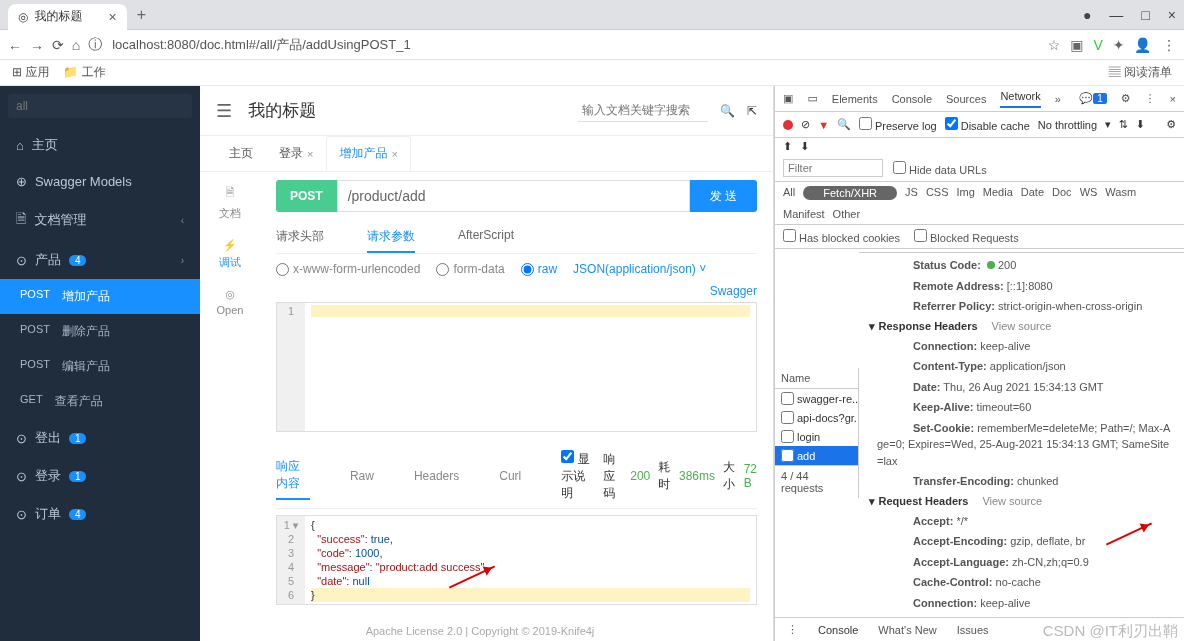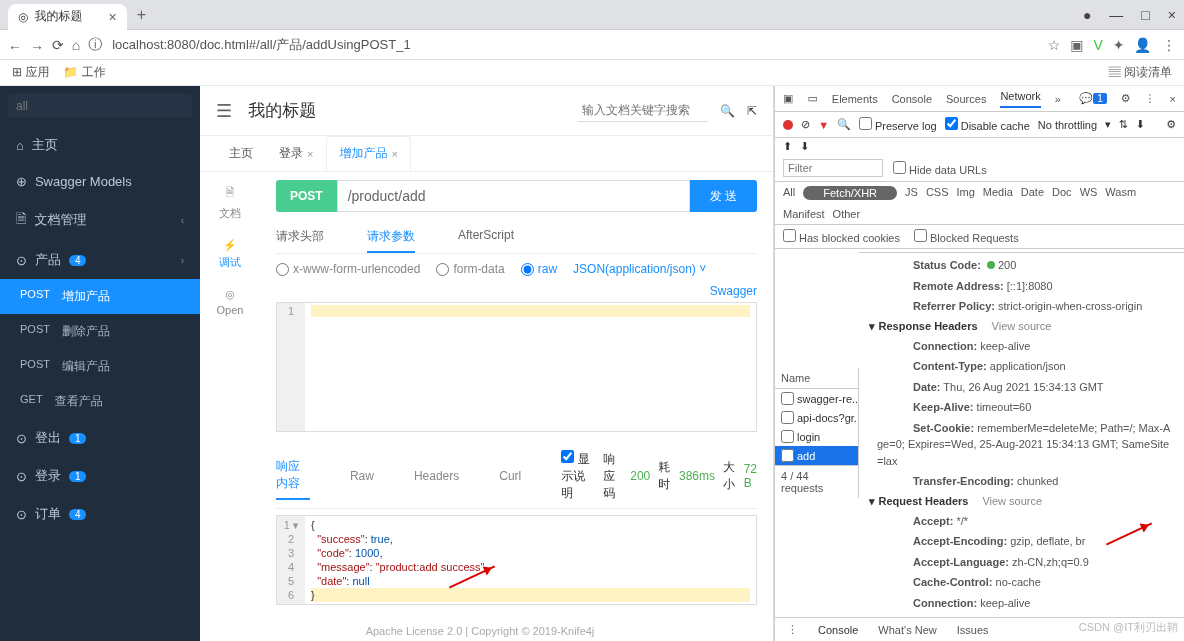--- a/index.html
+++ b/index.html
@@ -99,21 +99,21 @@
 .detail-tabs .active { color:#333; border-bottom:2px solid #1a73e8; }
 .detail-body { flex:1; overflow-y:auto; padding:2px 0; font-size:11px; }
 .hdr-section { padding:3px 10px; color:#333; font-weight:bold; display:flex; align-items:center; gap:4px; }
 .hdr-section .vs { color:#888; font-weight:normal; margin-left:10px; }
 .hdr-line { padding:2px 10px 2px 18px; color:#555; word-break:break-all; line-height:1.5; }
 .hdr-line b { color:#545454; font-weight:bold;margin-left:36px; }
 .status-dot { display:inline-block; width:8px; height:8px; border-radius:50%; background:#4caf50; margin:0 3px; }
 .dt-bottom { height:24px; display:flex; gap:20px; align-items:center; padding:0 12px; border-top:1px solid #ccc; color:#555; font-size:11px; }
 .dt-bottom .active { color:#333; }
 .footer-text { position:absolute; bottom:4px; left:200px; width:560px; text-align:center; font-size:11px; color:#aaa; }
-.watermark { position:absolute; right:6px; bottom:6px; font-size:11px; color:#bbb; }
+.watermark { position:absolute; right:6px; bottom:0; font-size:15px; color:#bbb; }
 input[type=checkbox] { margin:0; }
 </style>
 </head>
 <body>
 
 <div class="browser-chrome">
   <div class="tab">
     <span>◎</span>
     <span>我的标题</span>
     <span class="x">×</span>

